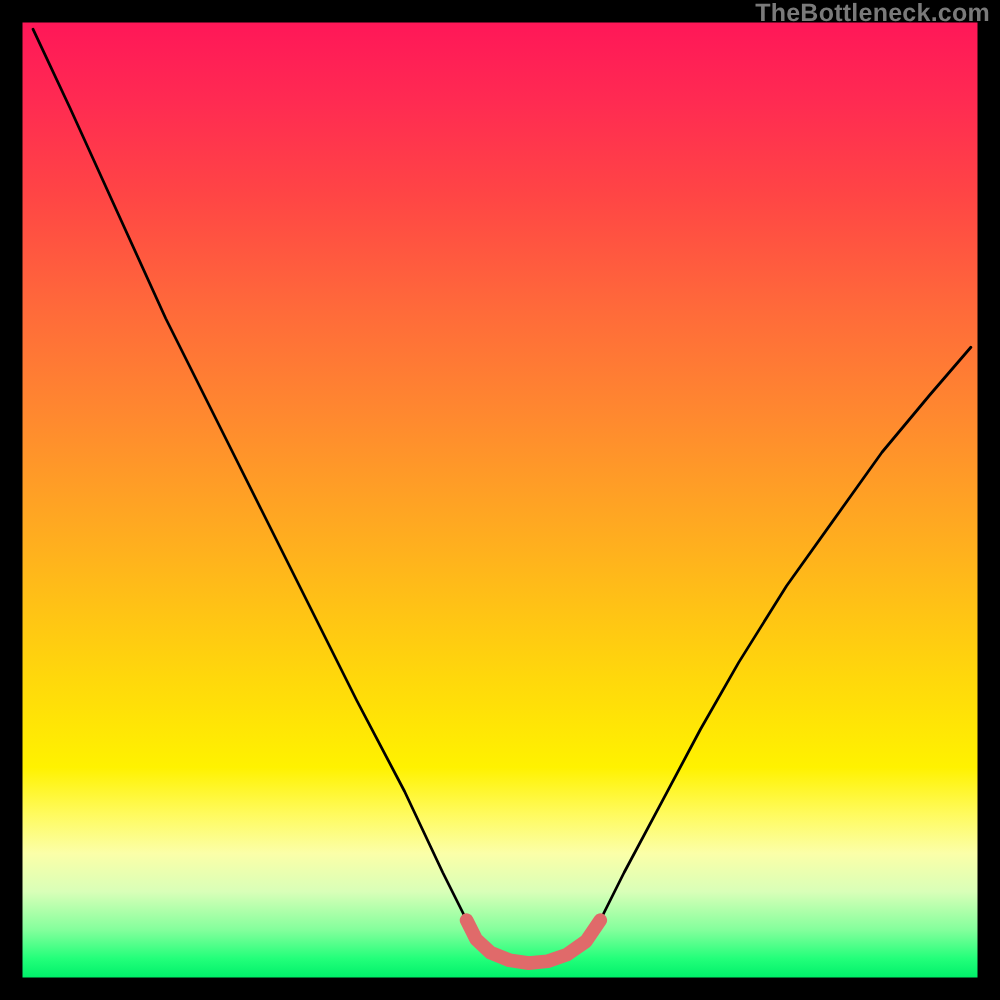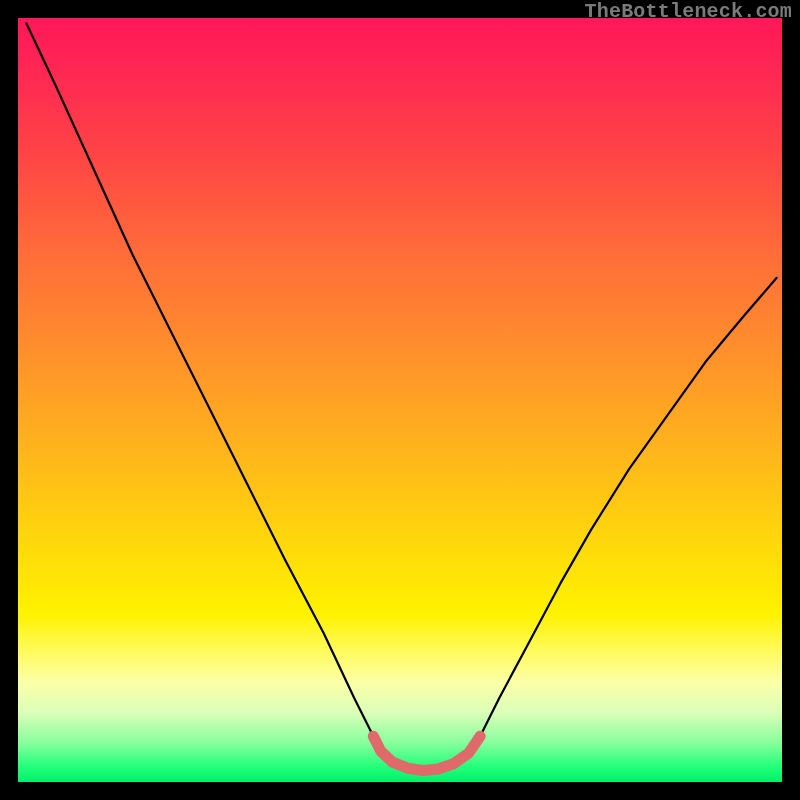--- a/index.html
+++ b/index.html
@@ -44,21 +44,21 @@
     left: 18px;
     top: 18px;
     width: 764px;
     height: 764px;
     overflow: visible;
   }
   .watermark {
     position: absolute;
     top: 0px;
     right: 8px;
-    font-family: Liberation Mono, monospace;
+    font-family: Liberation Sans, sans-serif;
     font-weight: 700;
     font-size: 20px;
     color: #7a7a7a;
     letter-spacing: 0.2px;
   }
 </style>
 </head>
 <body>
 
 <div class="canvas">

